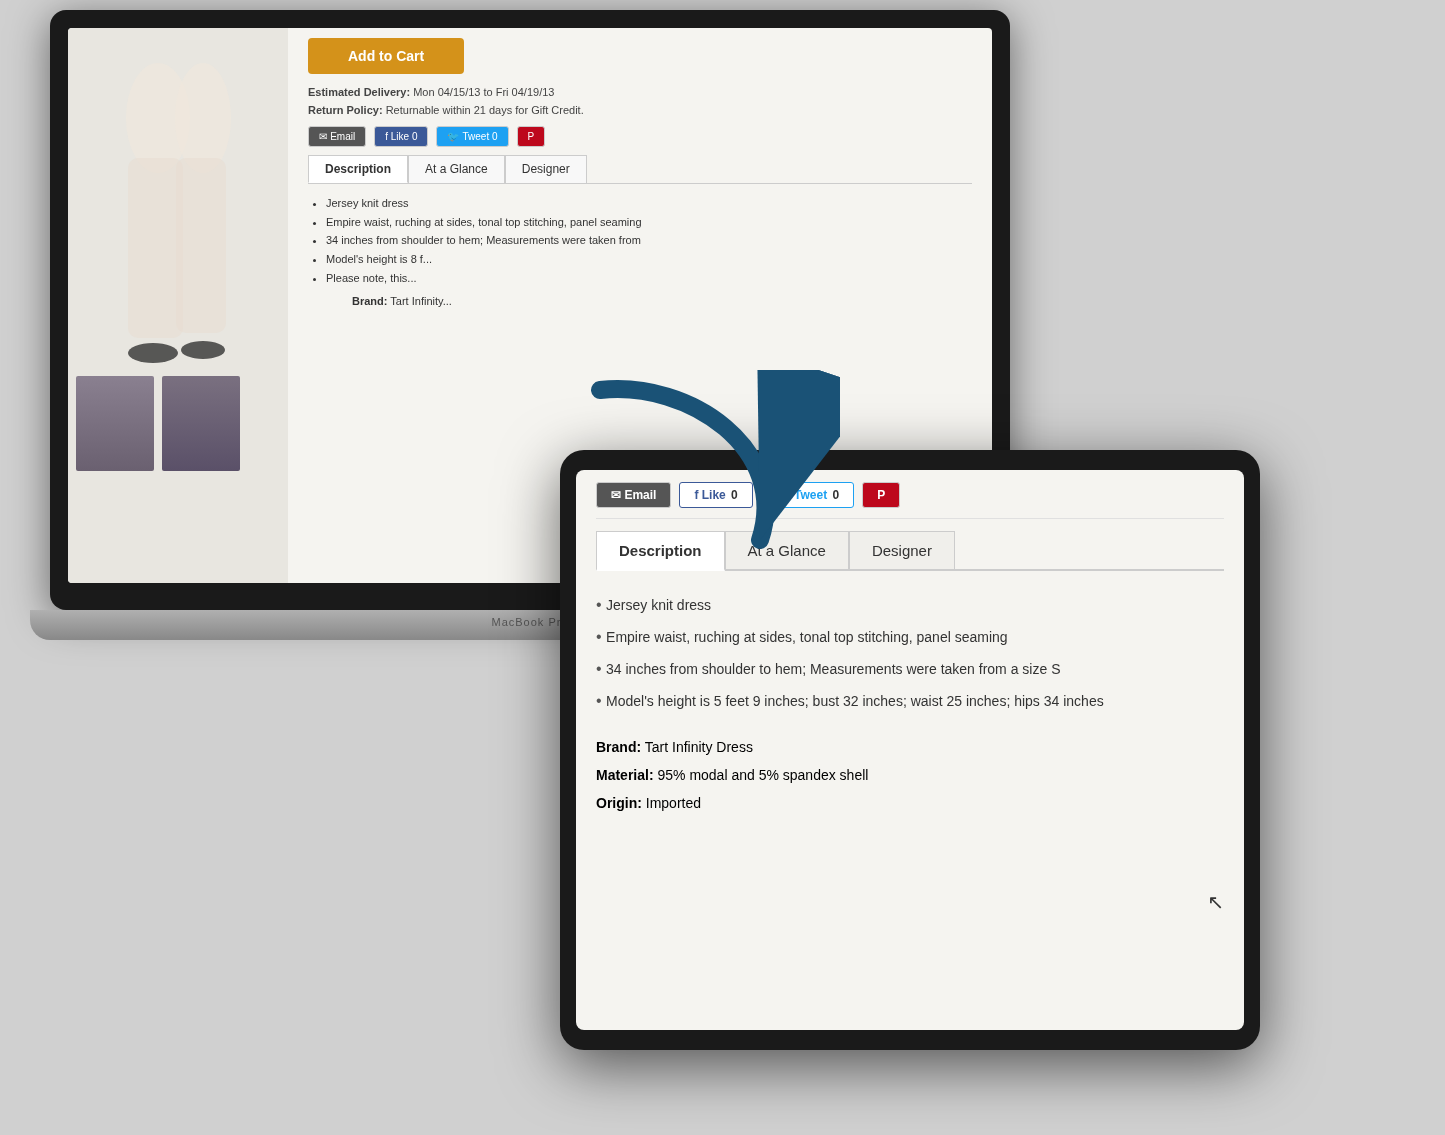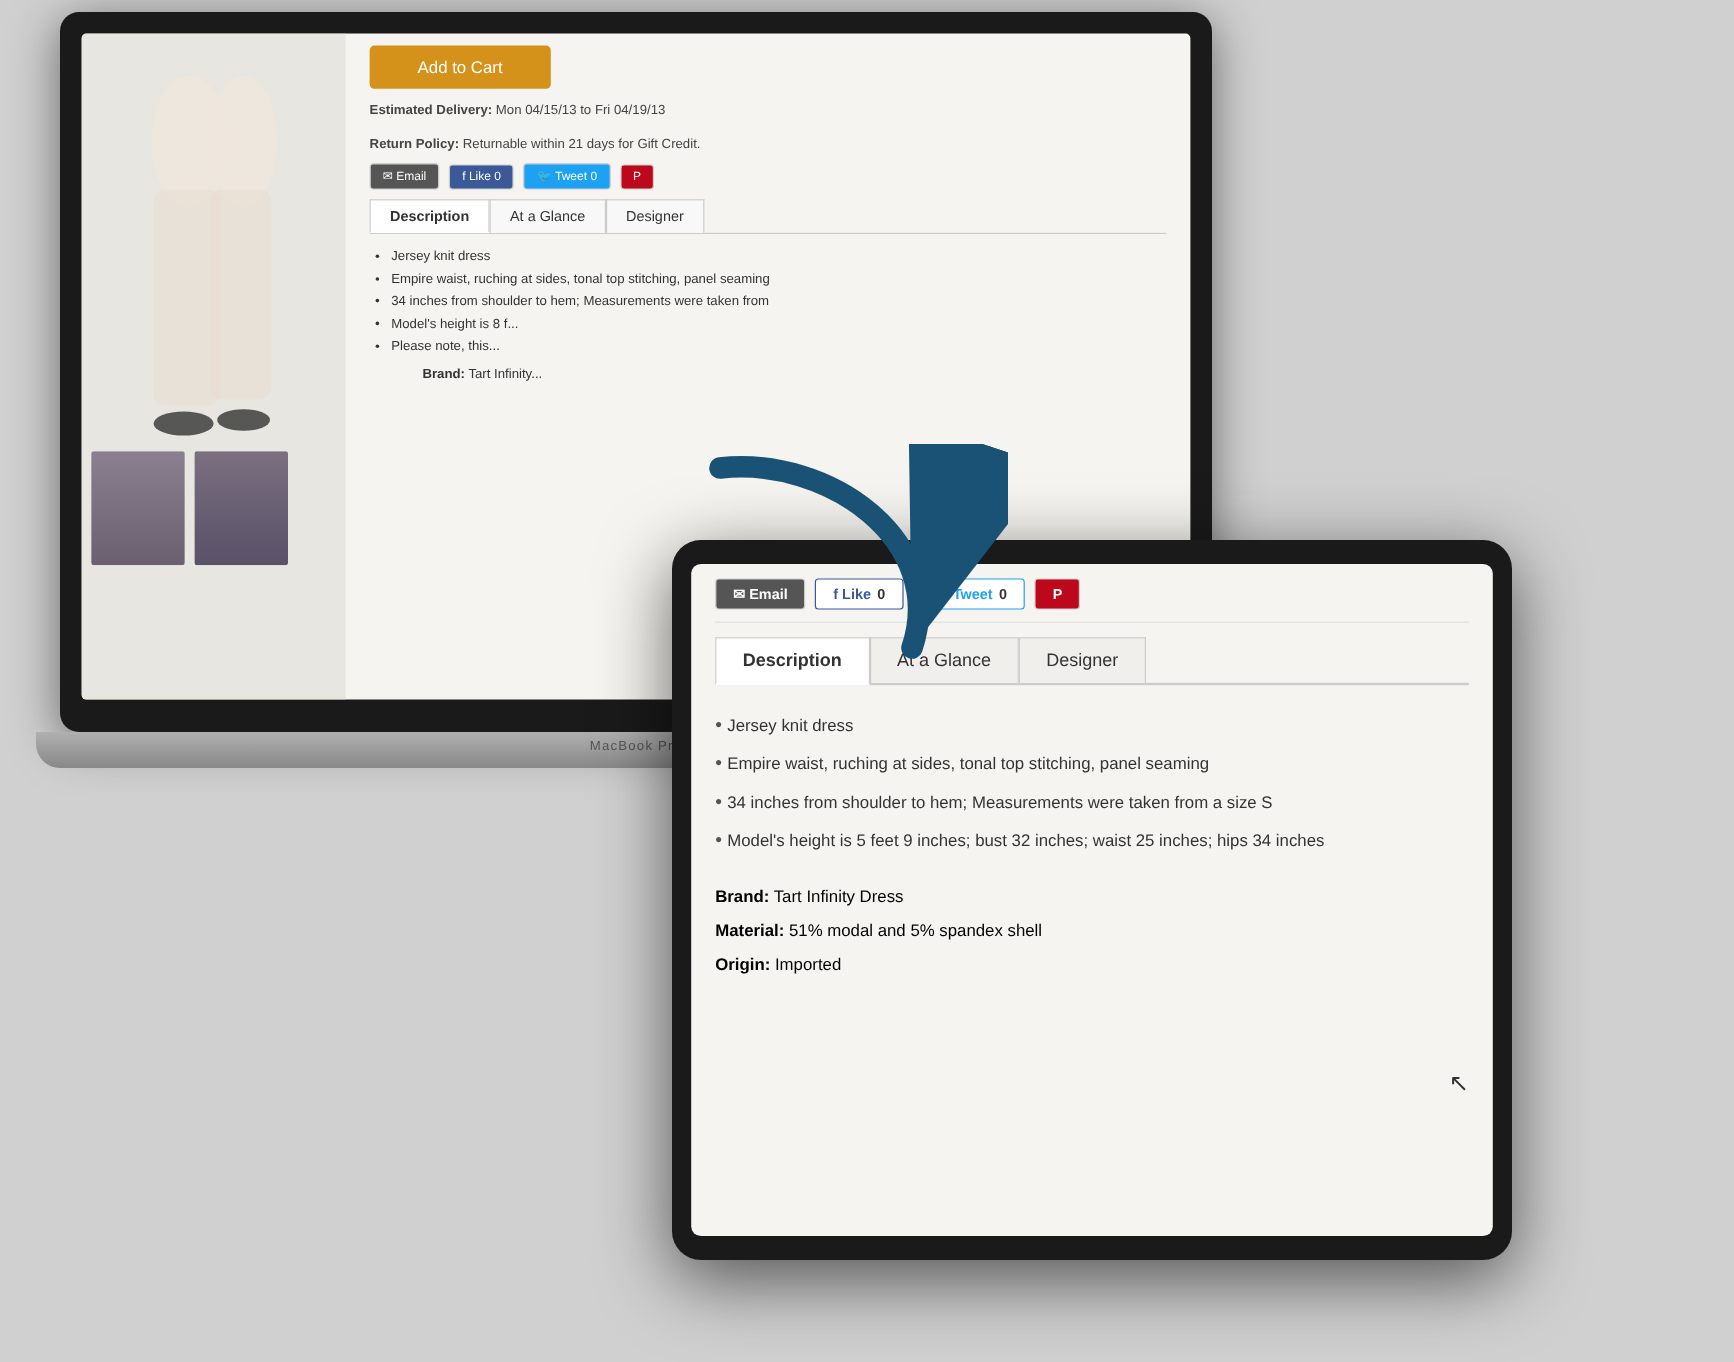--- a/index.html
+++ b/index.html
@@ -102,29 +102,29 @@
       flex: 1;
       padding: 10px 20px;
       overflow: hidden;
     }
     .laptop-add-cart-btn {
       background: #d4921a;
       color: white;
       border: none;
       padding: 10px 40px;
       font-size: 14px;
-      font-weight: normal;
+      font-weight: bold;
       border-radius: 4px;
       margin-bottom: 12px;
       display: block;
     }
     .laptop-delivery-info {
       font-size: 11px;
       color: #444;
-      margin-bottom: 16px;
+      margin-bottom: 6px;
     }
     .laptop-delivery-info strong {
       font-weight: bold;
     }
     .laptop-return-policy {
       font-size: 11px;
       color: #444;
       margin-bottom: 10px;
     }
     .laptop-share-section {
@@ -488,21 +488,21 @@
           <li>Model's height is 5 feet 9 inches; bust 32 inches; waist 25 inches; hips 34 inches</li>
         </ul>
 
         <div class="tablet-brand-section">
           <div>
             <strong>Brand:</strong>
             <span>Tart Infinity Dress</span>
           </div>
           <div>
             <strong>Material:</strong>
-            <span>51% modal and 5% spandex shell</span>
+            <span>95% modal and 5% spandex shell</span>
           </div>
           <div>
             <strong>Origin:</strong>
             <span>Imported</span>
           </div>
         </div>
       </div>
 
       <div class="cursor-icon">↖</div>
     </div>

